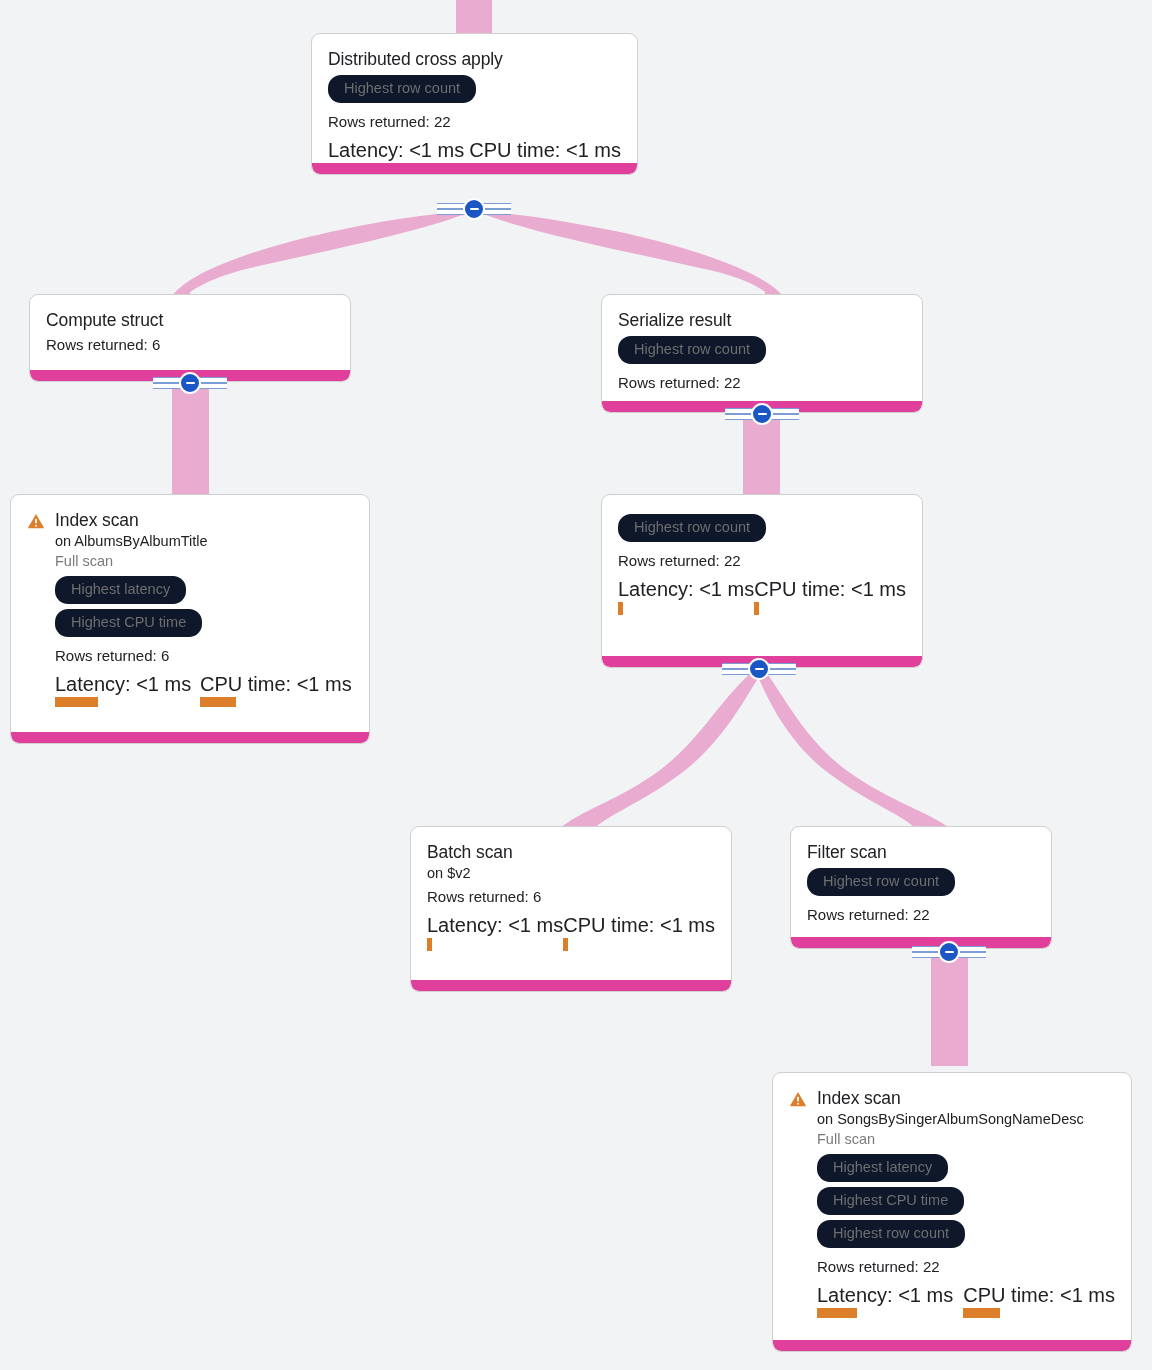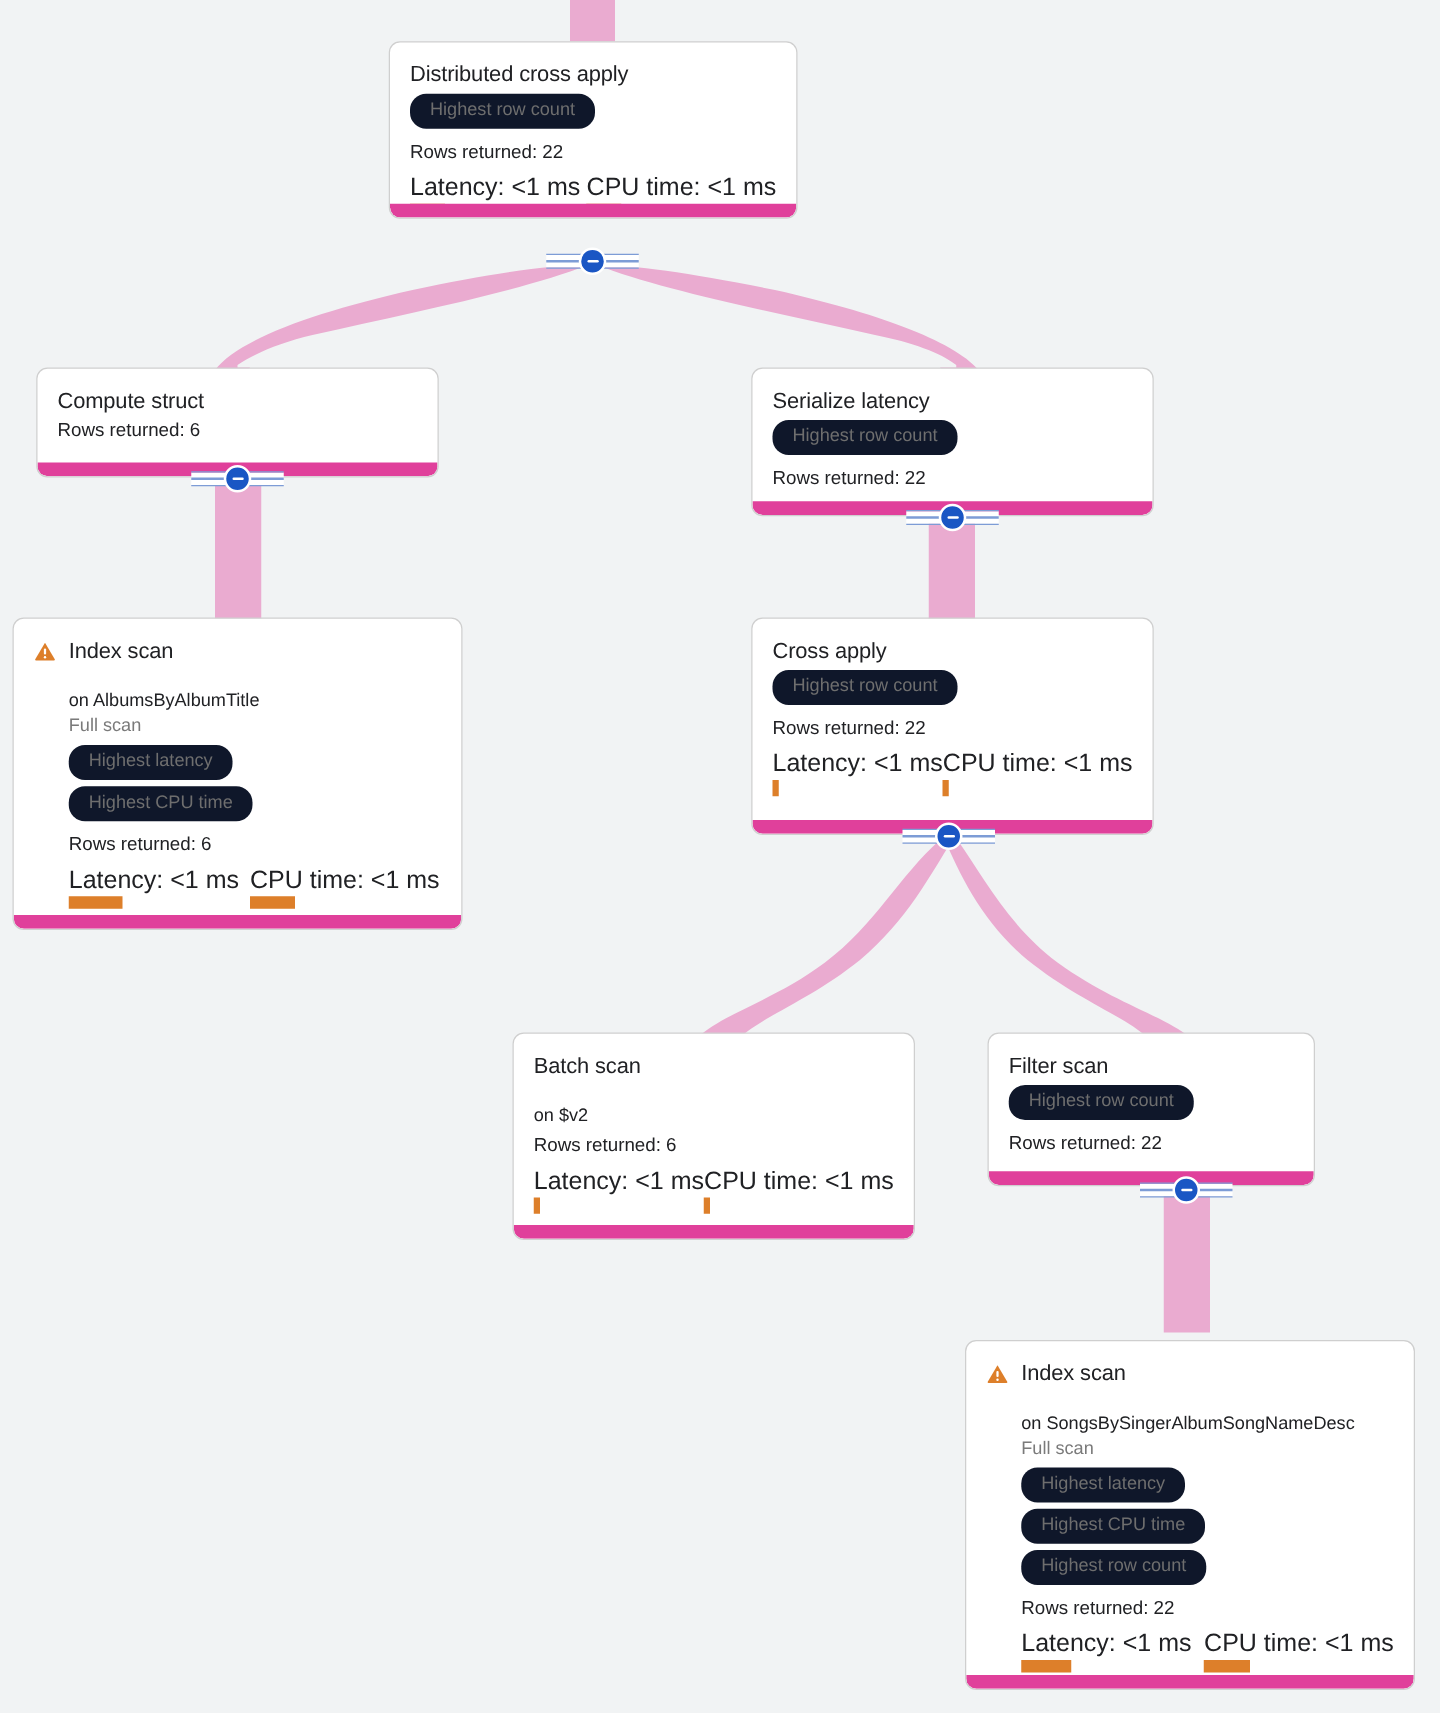--- a/index.html
+++ b/index.html
@@ -65,21 +65,21 @@
   .node-title {
     font-size: 17.5px;
     color: #202124;
     line-height: 22px;
     letter-spacing: -0.1px;
   }
   .subline {
     font-size: 14.5px;
     color: #202124;
     line-height: 20px;
-    margin-top: 20px;
+    margin-top: 0;
     white-space: nowrap;
   }
   .subline.muted {
     color: #7a7a7a;
     margin-top: 0;
   }
   .badges {
     margin-top: 5px;
   }
   .badge {
@@ -257,21 +257,21 @@
     <div class="node-bottom-bar"></div>
   </div>
   <div class="collapse-toggle" style="left:190px; top:383px;">
     <div class="collapse-rail"></div>
     <div class="collapse-knob"></div>
   </div>
 
   <div class="node" style="left:601px; top:294px; width:322px; height:119px;">
     <div class="node-head">
       <div class="node-body">
-        <div class="node-title">Serialize latency</div>
+        <div class="node-title">Serialize result</div>
         <div class="badges">
           <span class="badge">Highest row count</span>
         </div>
         <div class="rows-line">Rows returned: 22</div>
       </div>
     </div>
     <div class="node-bottom-bar"></div>
   </div>
   <div class="collapse-toggle" style="left:762px; top:414px;">
     <div class="collapse-rail"></div>
@@ -305,21 +305,20 @@
           </div>
         </div>
       </div>
     </div>
     <div class="node-bottom-bar"></div>
   </div>
 
   <div class="node" style="left:601px; top:494px; width:322px; height:174px;">
     <div class="node-head">
       <div class="node-body">
-        <div class="node-title">Cross apply</div>
         <div class="badges">
           <span class="badge">Highest row count</span>
         </div>
         <div class="rows-line">Rows returned: 22</div>
         <div class="metrics">
           <div class="metric" style="width:148px;">
             <div class="metric-label">Latency: &lt;1 ms</div>
             <div class="metric-bar" style="width:5px;height:13px;"></div>
           </div>
           <div class="metric">

